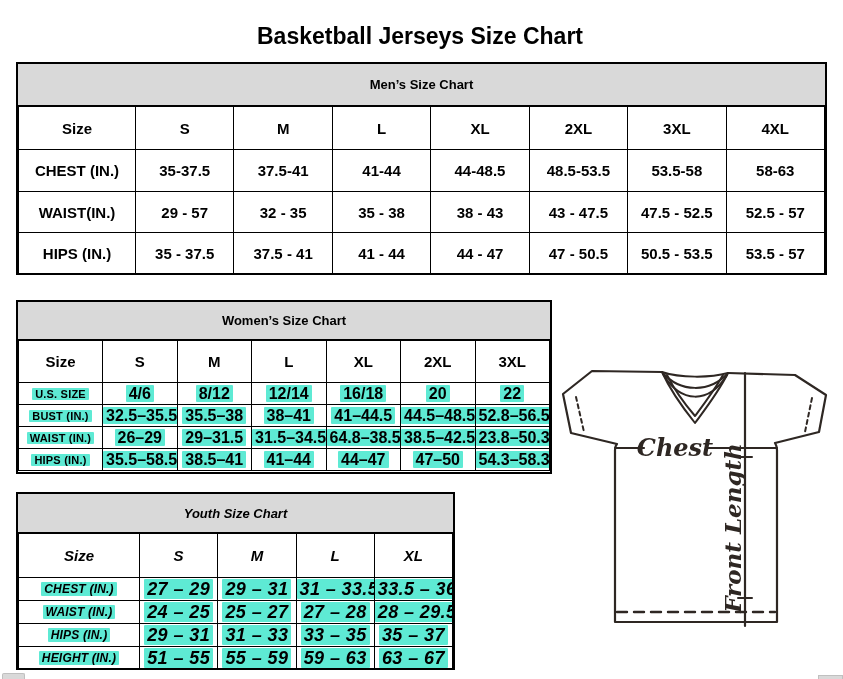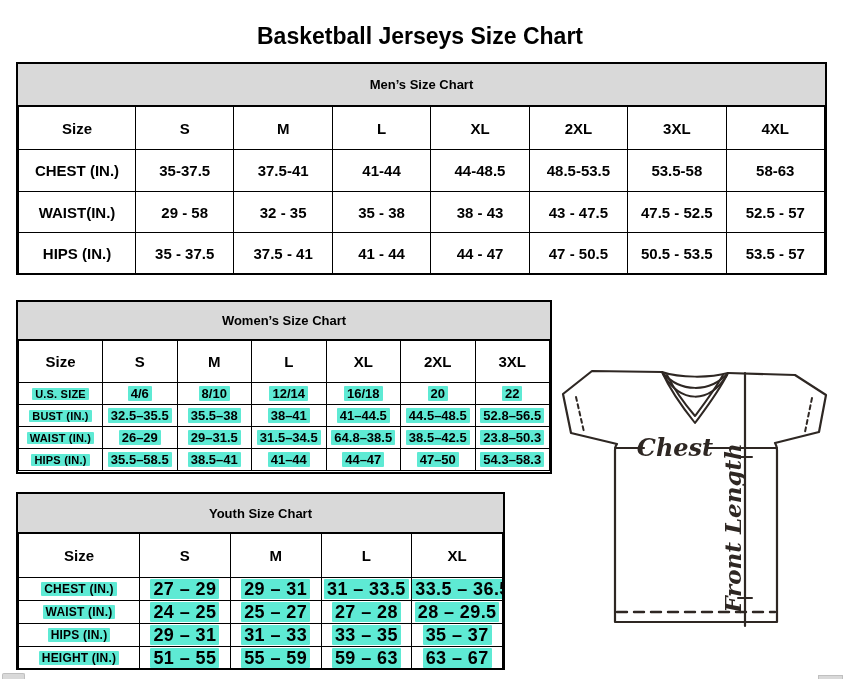--- a/index.html
+++ b/index.html
@@ -27,25 +27,25 @@
   
   #men   { left:16px; top:62px;  width:811px; height:213px; }
   #men .chart-title { height:41px; }
   #men th { font-size:15px; }
   #men td { font-size:15px; }
 
   
   #women { left:16px; top:300px; width:536px; height:174px; }
   #women .chart-title { height:37px; }
   #women th { font-size:15px; }
-  #women td { font-size:13px; }
+  #women td { font-size:16px; }
   #women td.lbl { font-size:11px; letter-spacing:0.2px; }
 
   
-  #youth { left:16px; top:492px; width:489px; height:178px; }
+  #youth { left:16px; top:492px; width:439px; height:178px;font-style:italic; }
   #youth .chart-title { height:38px; }
   #youth th { font-size:15px; }
   #youth td { font-size:18px; letter-spacing:0.4px; }
   #youth td.lbl { font-size:12px; letter-spacing:0.2px; }
 
   
   #jersey { position:absolute; left:560px; top:360px; width:283px; height:319px; }
   .diagram-label {
     font-family:"DejaVu Serif", serif; font-style:italic; font-weight:bold;
     fill:#2e2723;
@@ -90,21 +90,21 @@
       <td>35-37.5</td>
       <td>37.5-41</td>
       <td>41-44</td>
       <td>44-48.5</td>
       <td>48.5-53.5</td>
       <td>53.5-58</td>
       <td>58-63</td>
     </tr>
     <tr style="height:41px">
       <td class="lbl">WAIST(IN.)</td>
-      <td>29 - 58</td>
+      <td>29 - 57</td>
       <td>32 - 35</td>
       <td>35 - 38</td>
       <td>38 - 43</td>
       <td>43 - 47.5</td>
       <td>47.5 - 52.5</td>
       <td>52.5 - 57</td>
     </tr>
     <tr style="height:42px">
       <td class="lbl">HIPS (IN.)</td>
       <td>35 - 37.5</td>
@@ -137,21 +137,21 @@
       <th>S</th>
       <th>M</th>
       <th>L</th>
       <th>XL</th>
       <th>2XL</th>
       <th>3XL</th>
     </tr>
     <tr style="height:22px">
       <td class="lbl"><span class="hl">U.S. SIZE</span></td>
       <td><span class="hl">4/6</span></td>
-      <td><span class="hl">8/10</span></td>
+      <td><span class="hl">8/12</span></td>
       <td><span class="hl">12/14</span></td>
       <td><span class="hl">16/18</span></td>
       <td><span class="hl">20</span></td>
       <td><span class="hl">22</span></td>
     </tr>
     <tr style="height:22px">
       <td class="lbl"><span class="hl">BUST (IN.)</span></td>
       <td><span class="hl">32.5–35.5</span></td>
       <td><span class="hl">35.5–38</span></td>
       <td><span class="hl">38–41</span></td>

